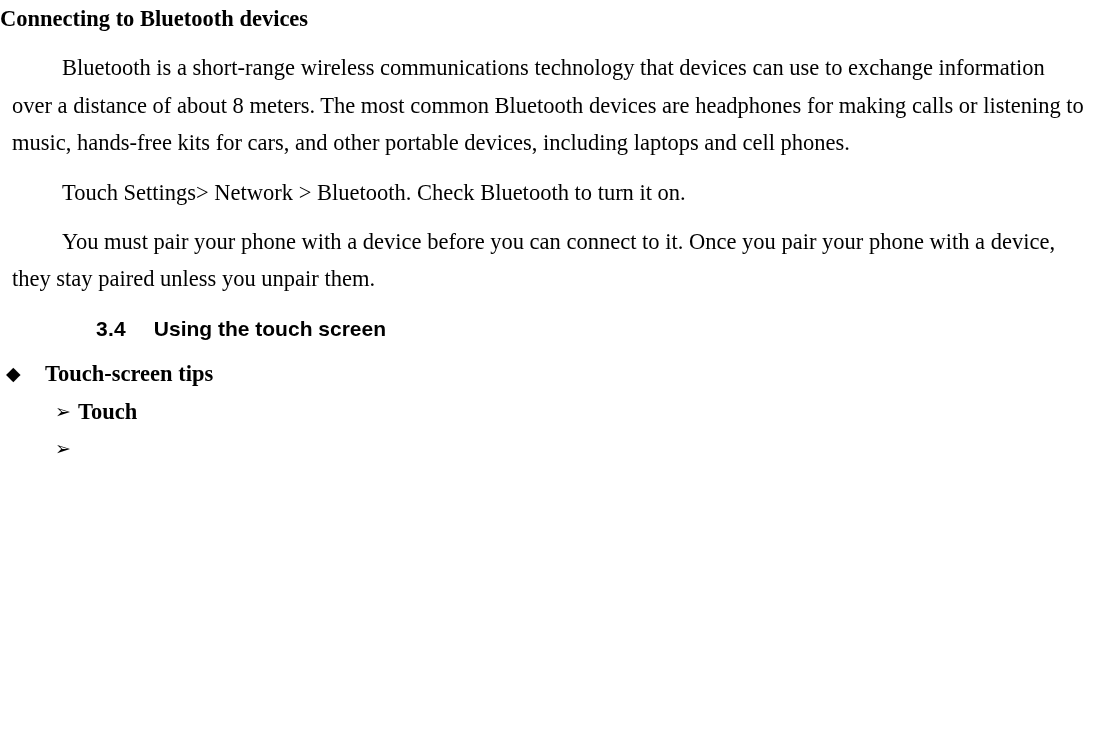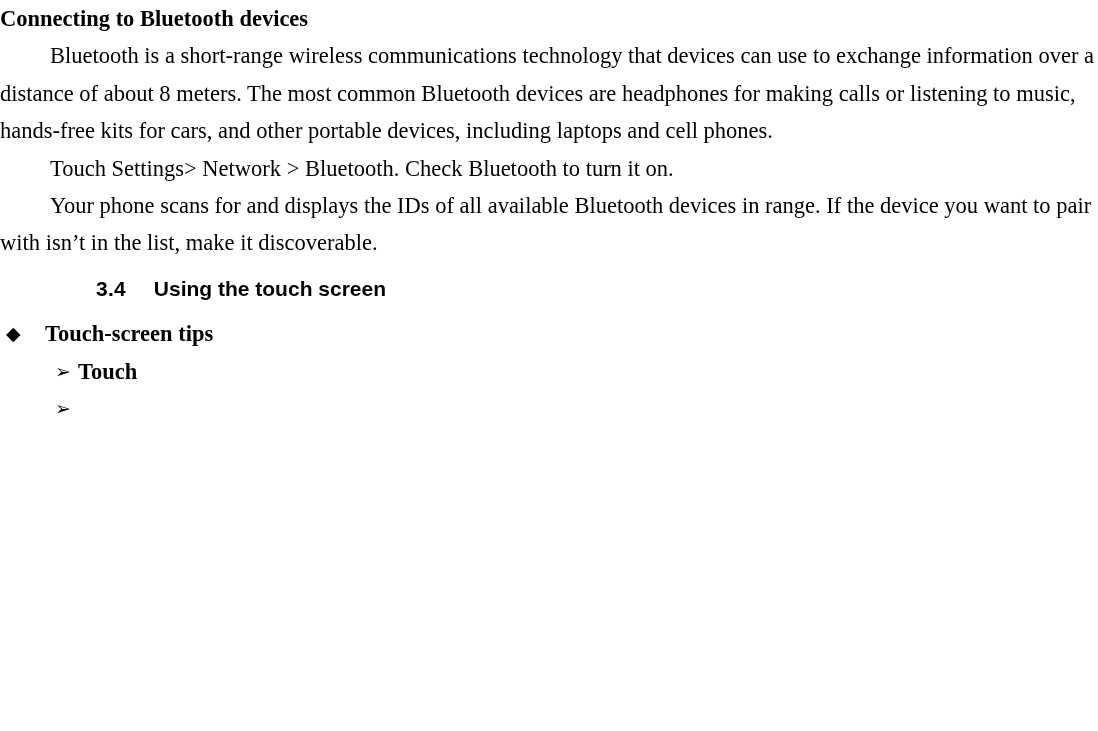--- a/index.html
+++ b/index.html
@@ -29,21 +29,21 @@
   
   .h-bold {
     font-weight: bold;
     margin: 0;
     padding: 0;
     white-space: nowrap;
   }
 
   
   p.para {
-    margin: 0;
+    margin: 12px;
     padding: 0;
     text-indent: 50px;
     text-align: left;
   }
   p.para.justify {
     text-align: justify;
     text-align-last: left;
   }
   p.para.noindent {
     text-indent: 0;
@@ -114,22 +114,22 @@
 
 <div class="page">
   <div class="body-col">
 
     <div class="h-bold">Connecting to Bluetooth devices</div>
 
     <p class="para">Bluetooth is a short-range wireless communications technology that devices can use to exchange information over a distance of about 8 meters. The most common Bluetooth devices are headphones for making calls or listening to music, hands-free kits for cars, and other portable devices, including laptops and cell phones.</p>
 
     <p class="para">Touch Settings&gt; Network &gt; Bluetooth. Check Bluetooth to turn it on.</p>
 
+    <p class="para">You must pair your phone with a device before you can connect to it. Once you pair your phone with a device, they stay paired unless you unpair them.</p>
 
-    <p class="para">Your phone scans for and displays the IDs of all available Bluetooth devices in range. If the device you want to pair with isn’t in the list, make it discoverable.</p>
 
 
 
     <div class="sec-heading"><span class="sec-num">3.4</span><span class="sec-gap"></span><span>Using the touch screen</span></div>
 
     <div class="bullet-l1"><span class="marker">◆</span><span>Touch-screen tips</span></div>
 
     <div class="bullet-l2"><span class="marker">➢</span><span>Touch</span></div>
 
 

